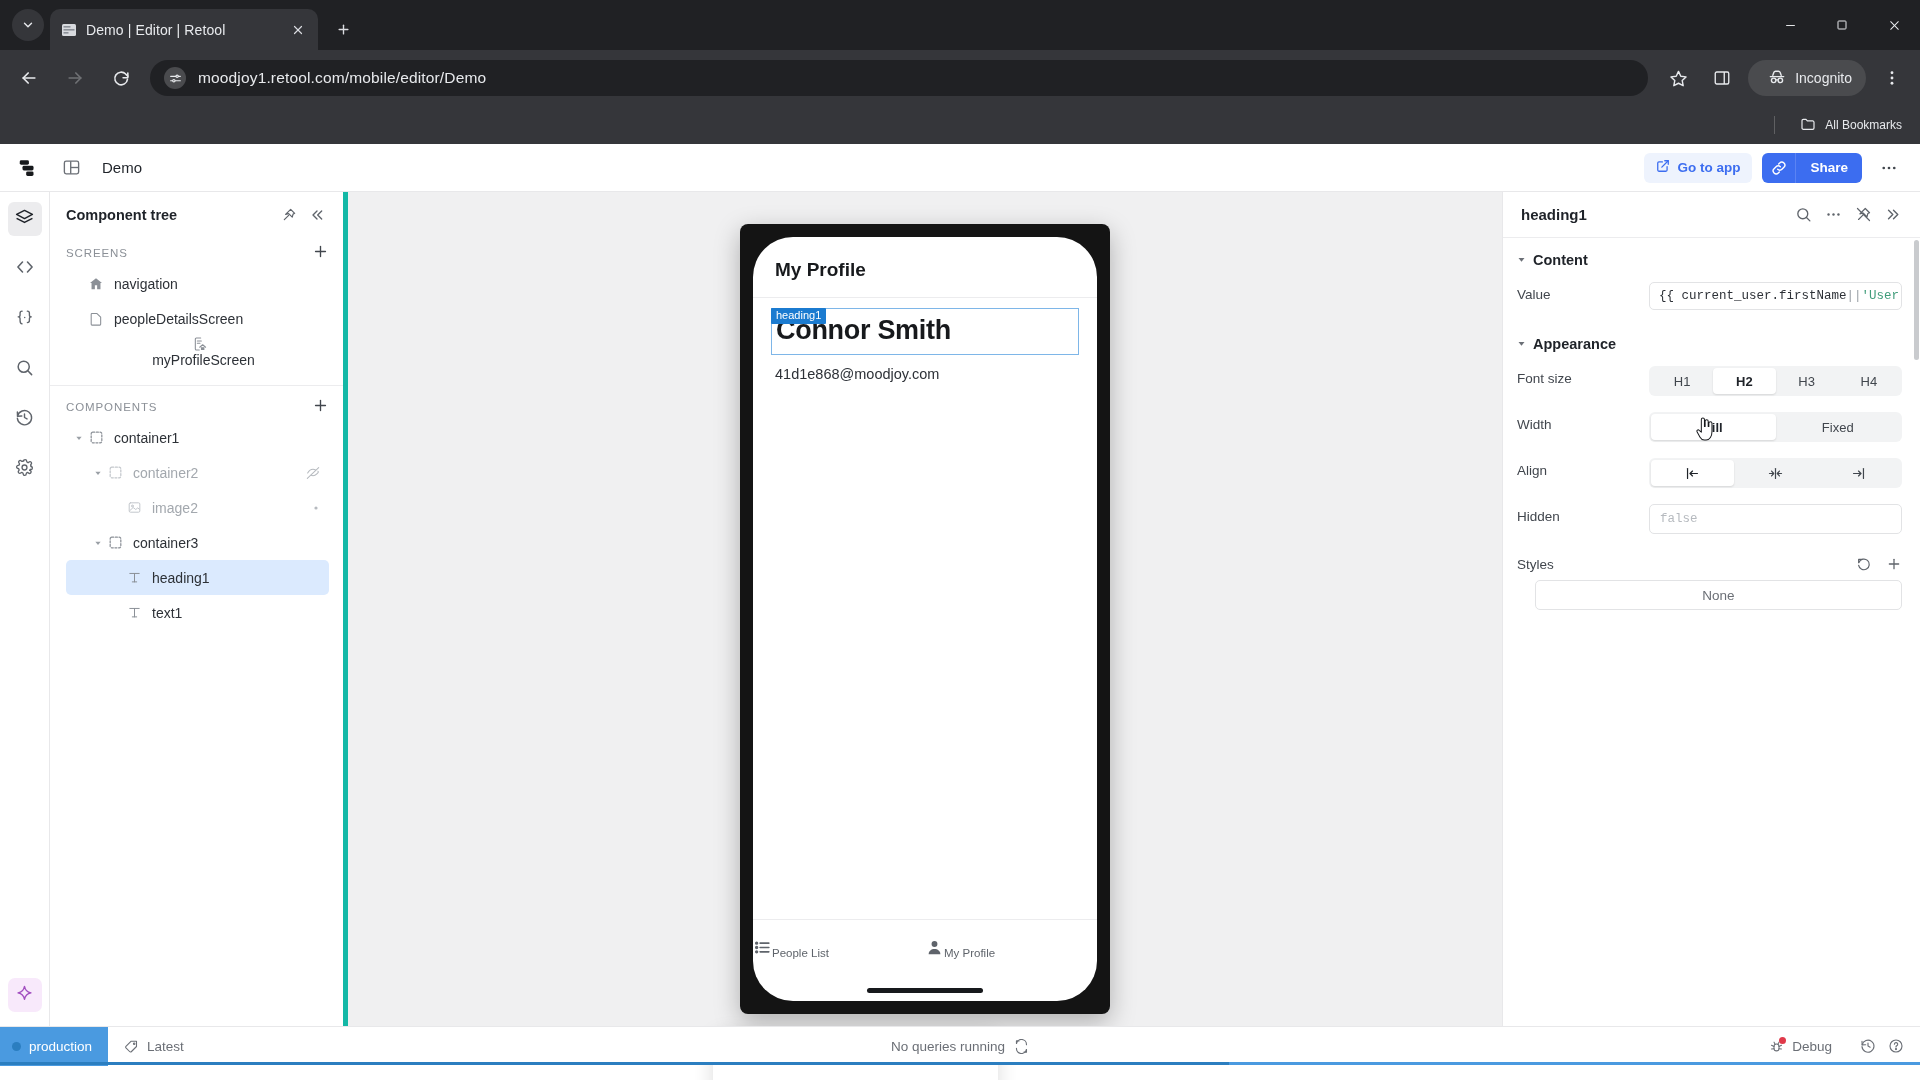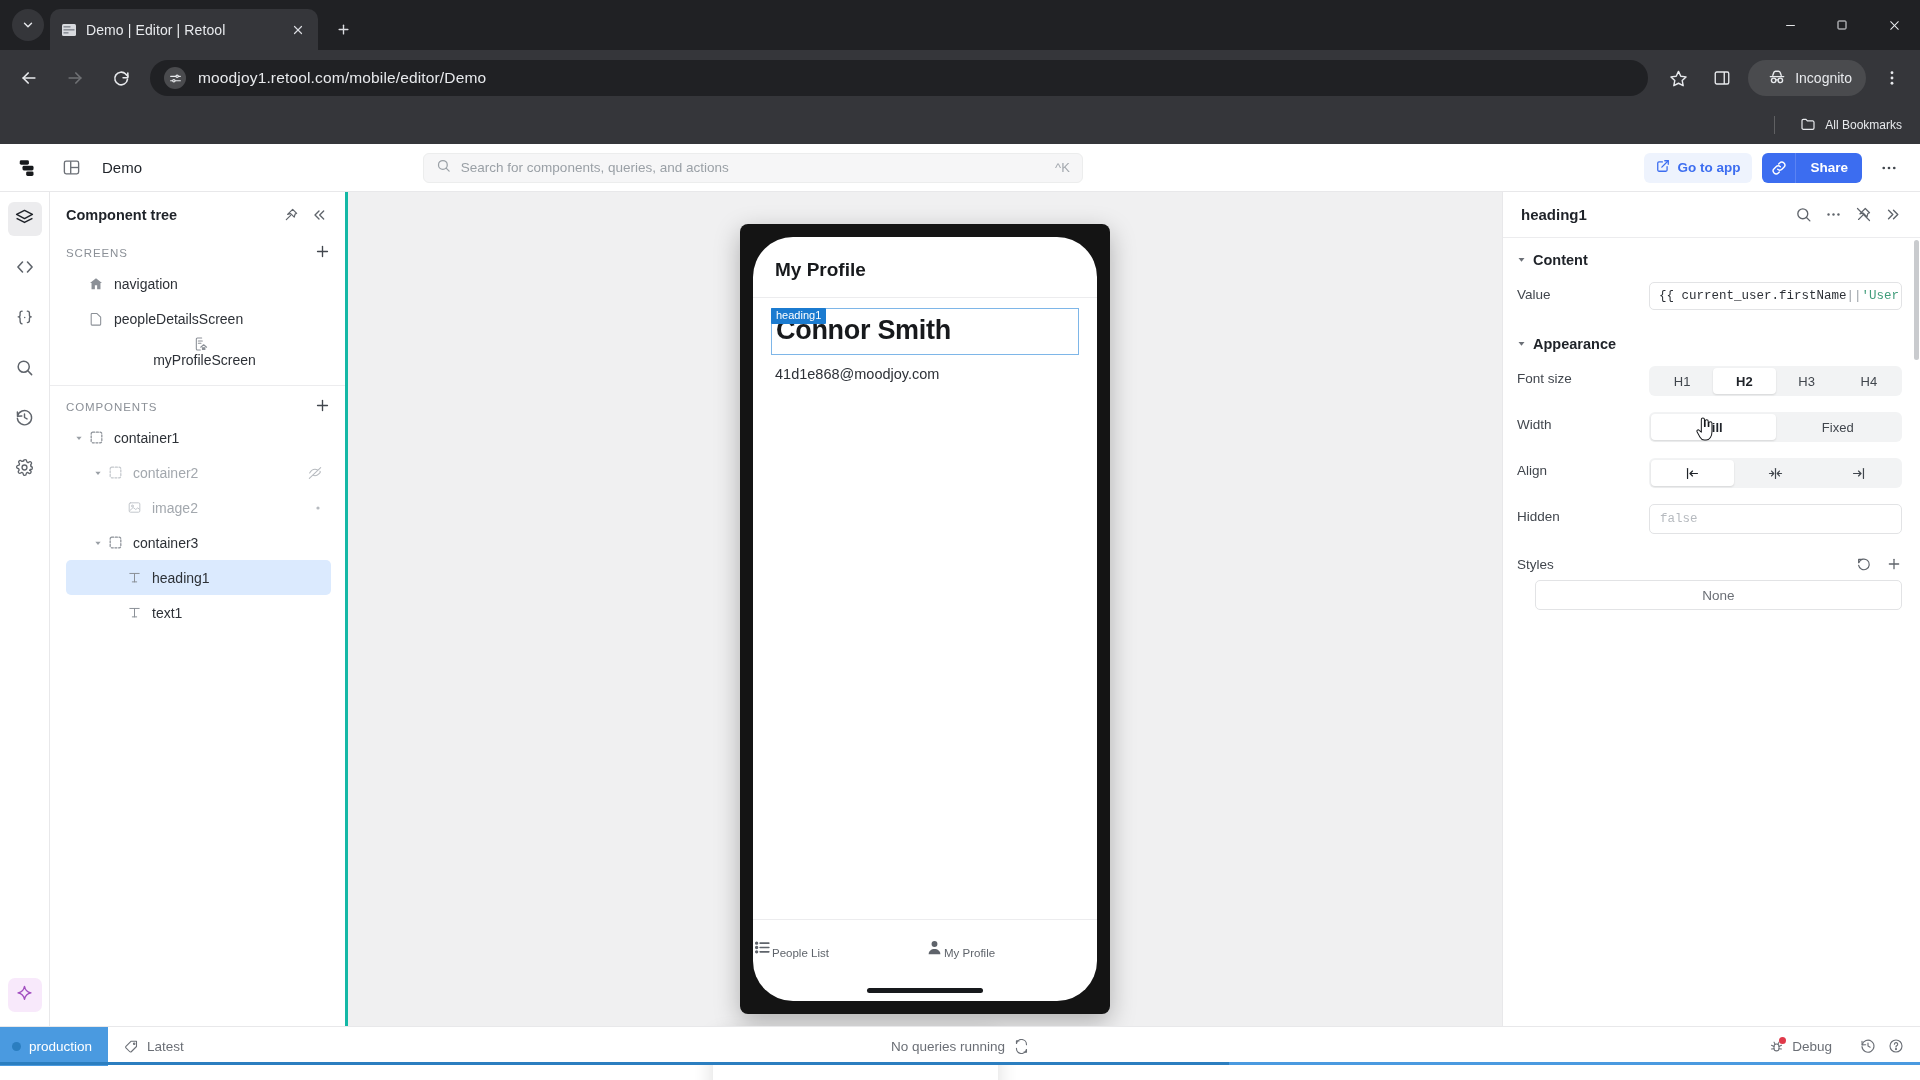--- a/index.html
+++ b/index.html
@@ -153,21 +153,21 @@
   }
   .rail-btn.active { background:#ececee; color:#1f2329; }
   .rail-ai {
     position:absolute; bottom:14px; width:34px; height:34px; border-radius:7px;
     background:#f8e9fb; display:flex; align-items:center; justify-content:center;
     color:#a24fc0;
   }
 
   
   .tree {
-    width:298px; background:#fff; border-right:3px solid #14b8a6;
+    width:298px; background:#fff; border-right:5px solid #14b8a6;
     display:flex; flex-direction:column; flex:0 0 auto;
   }
   .tree-head {
     height:46px; display:flex; align-items:center; padding:0 14px 0 16px;
     flex:0 0 auto;
   }
   .tree-title { font-size:14.5px; color:#1f2329; font-weight:600; flex:1 1 auto; }
   .tree-ic { width:24px; height:24px; display:flex; align-items:center;
     justify-content:center; color:#5f646b; margin-left:4px; }
   .sec {
@@ -517,30 +517,20 @@
     </div>
     <div class="hdr-icon">
       <svg width="19" height="19" viewBox="0 0 24 24" fill="none" stroke="currentColor" stroke-width="1.7">
           <rect x="3" y="4" width="18" height="16" rx="2.2"></rect>
           <line x1="11" y1="4" x2="11" y2="20"></line>
           <line x1="11" y1="12" x2="21" y2="12"></line>
         </svg>
     </div>
     <div class="app-name">Demo</div>
 
-    <div class="searchbar">
-      <span>
-        <svg width="15" height="15" viewBox="0 0 24 24" fill="none" stroke="#9aa0a6" stroke-width="2" stroke-linecap="round">
-            <circle cx="11" cy="11" r="7"></circle>
-            <line x1="16.2" y1="16.2" x2="21" y2="21"></line>
-          </svg>
-      </span>
-      <span class="ph">Search for components, queries, and actions</span>
-      <span class="kbd">^K</span>
-    </div>
 
     <div class="hdr-right">
       <div class="btn-goto">
         <span>
           <svg width="14" height="14" viewBox="0 0 24 24" fill="none" stroke="#3c6df0" stroke-width="2.2" stroke-linecap="round" stroke-linejoin="round">
               <path d="M19 13v6a2 2 0 0 1-2 2H5a2 2 0 0 1-2-2V7a2 2 0 0 1 2-2h6"></path>
               <polyline points="15 3 21 3 21 9"></polyline>
               <line x1="10" y1="14" x2="21" y2="3"></line>
             </svg>
         </span>

